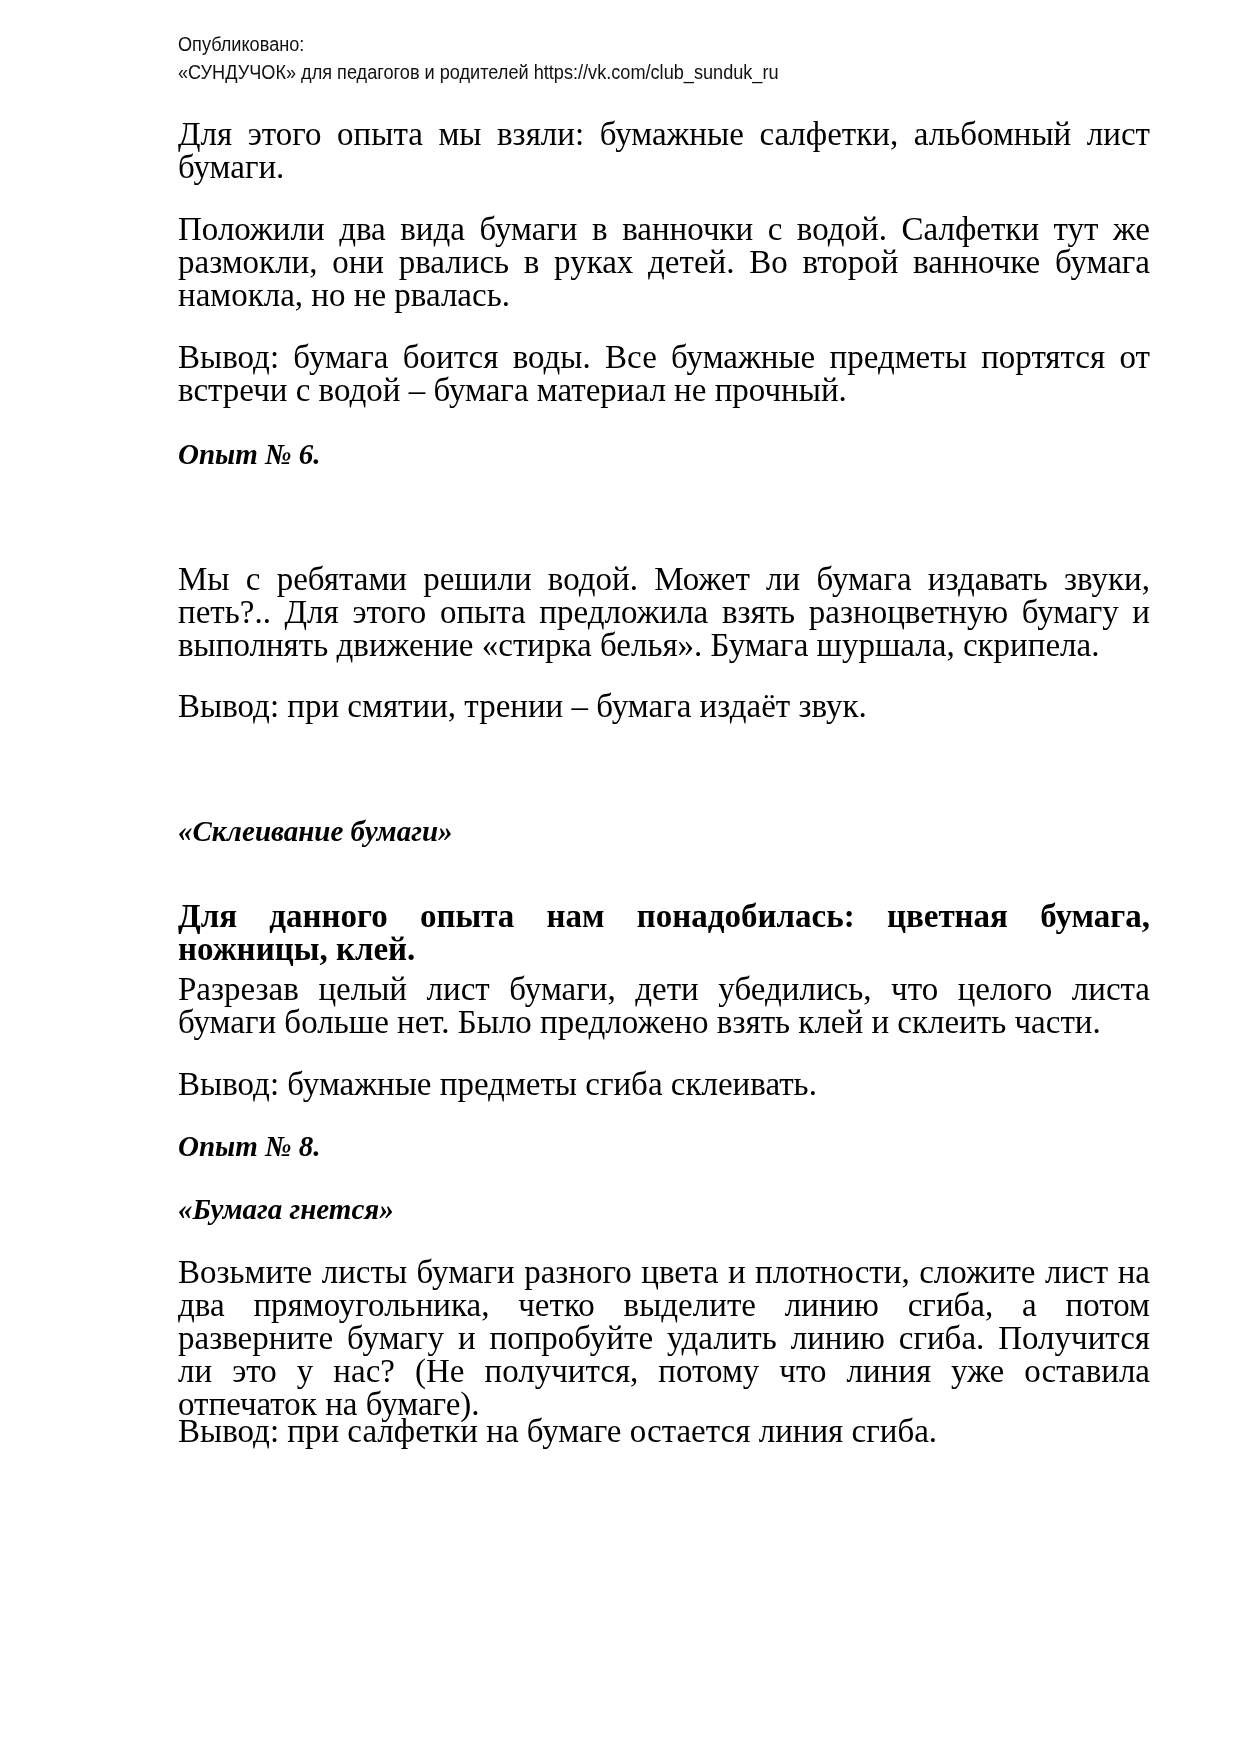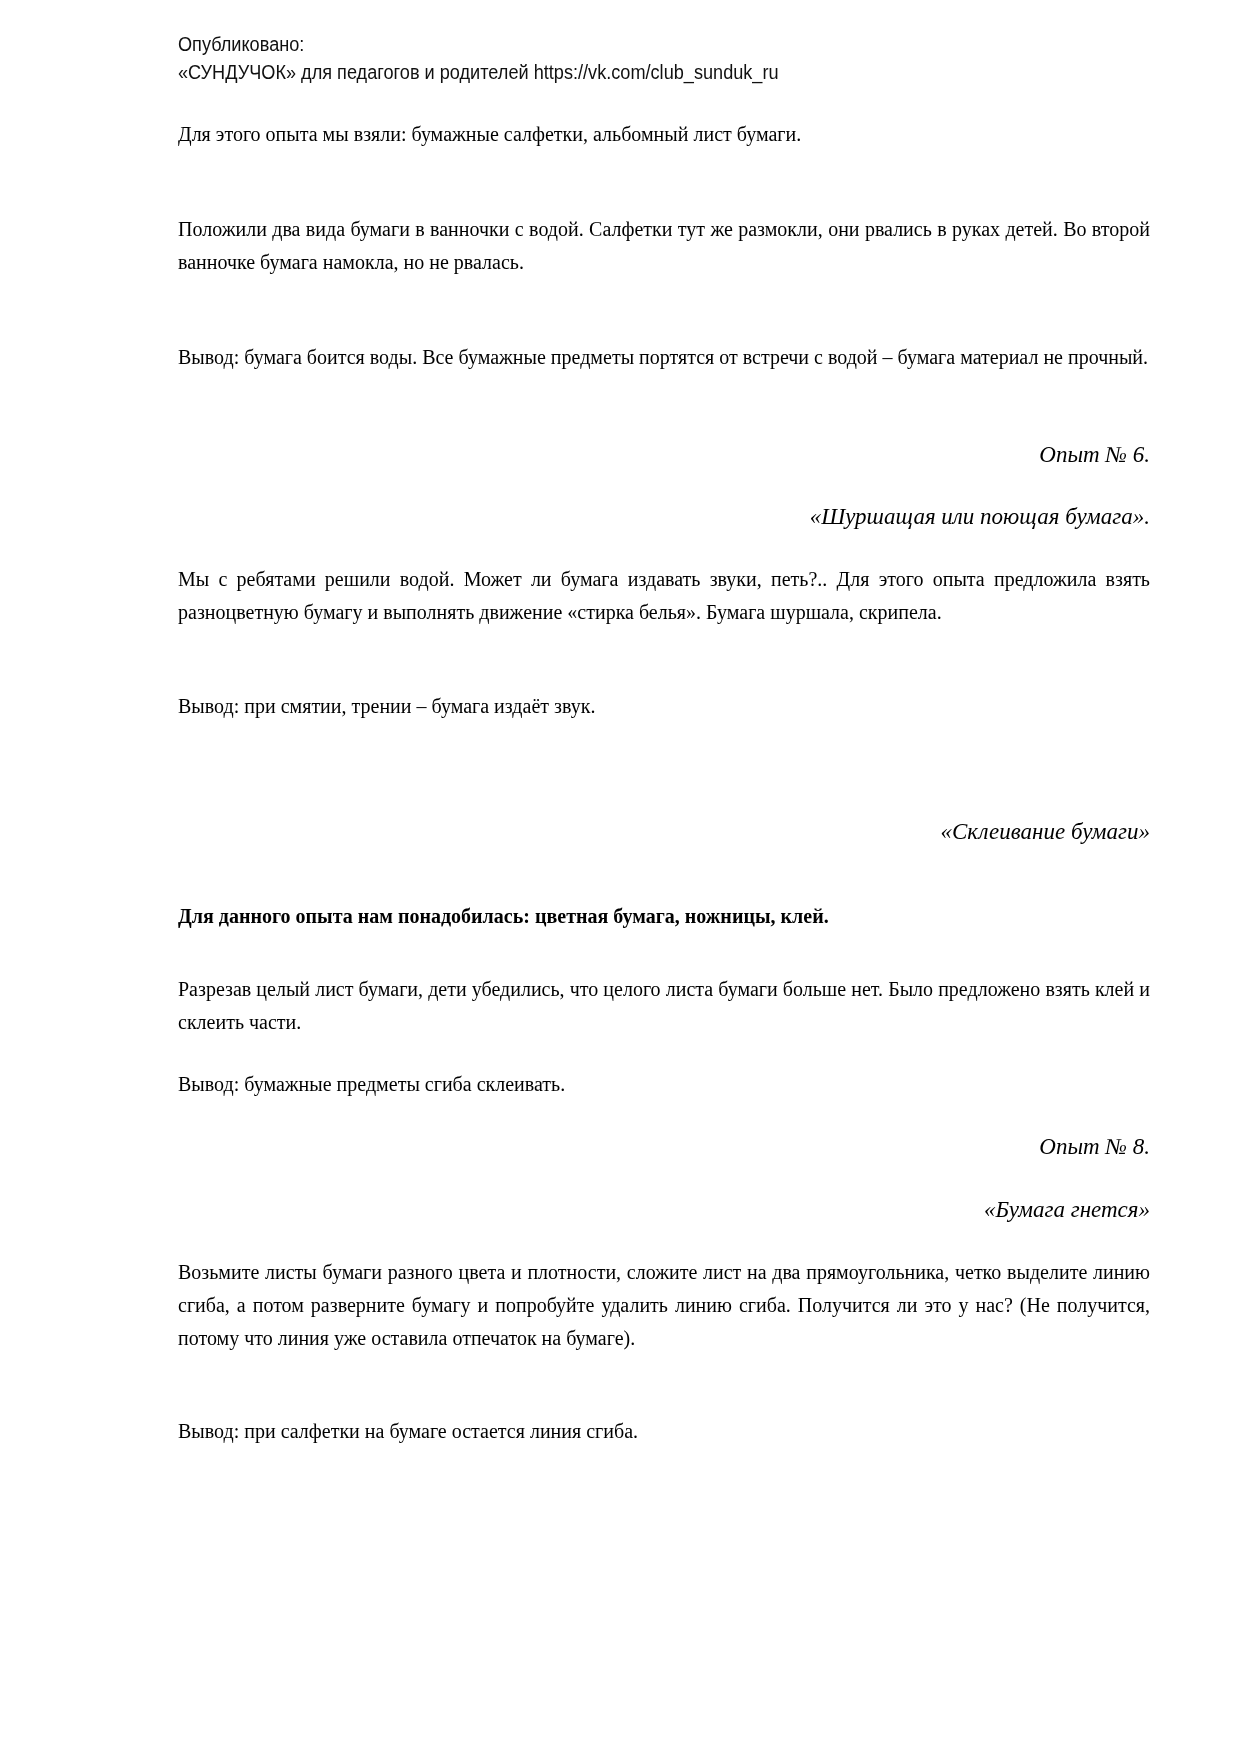--- a/index.html
+++ b/index.html
@@ -1,38 +1,37 @@
 <!DOCTYPE html>
 <html><head>
 <meta charset="utf-8">
 <style>
   html, body { margin: 0; padding: 0; background: #ffffff; }
   body { width: 1240px; height: 1754px; position: relative; overflow: hidden; color: #000; }
   .page { position: absolute; left: 0; top: 0; width: 1240px; height: 1754px; }
   .header { position: absolute; left: 178px; top: 30px; font-family: "Liberation Sans", "DejaVu Sans", sans-serif; font-size: 19.5px; line-height: 28px; color: #111; transform: scaleX(0.93); transform-origin: left top; }
   .header div { white-space: nowrap; }
-  .body-text { position: absolute; left: 178px; width: 972px; font-family: "Liberation Serif", "DejaVu Serif", serif; font-size: 20px; line-height: 33px; text-align: justify; margin: 0; }
-  .heading { position: absolute; left: 178px; width: 972px; text-align: right; font-family: "Liberation Serif", "DejaVu Serif", serif; font-size: 23px; font-weight: normal; font-style: italic; line-height: 33px; margin: 0; }
+  .body-text { position: absolute; left: 178px; width: 972px; font-family: "Liberation Serif", "DejaVu Serif", serif; font-size: 33px; line-height: 33px; text-align: justify; margin: 0; }
+  .heading { position: absolute; left: 178px; width: 972px; text-align: left; font-family: "Liberation Serif", "DejaVu Serif", serif; font-size: 29px; font-weight: bold; font-style: italic; line-height: 33px; margin: 0; }
 </style>
 </head>
 <body>
 
 <div class="page">
 
   <div class="header">
     <div>Опубликовано:</div>
     <div>«СУНДУЧОК» для педагогов и родителей https://vk.com/club_sunduk_ru</div>
   </div>
 
   <p class="body-text" style="top:118px;">Для этого опыта мы взяли: бумажные салфетки, альбомный лист бумаги.</p>
   <p class="body-text" style="top:213px;">Положили два вида бумаги в ванночки с водой. Салфетки тут же размокли, они рвались в руках детей. Во второй ванночке бумага намокла, но не рвалась.</p>
   <p class="body-text" style="top:341px;">Вывод: бумага боится воды. Все бумажные предметы портятся от встречи с водой – бумага материал не прочный.</p>
 
   <h2 class="heading" style="top:438px;">Опыт № 6.</h2>
-  <h2 class="heading" style="top:500px;">«Шуршащая или поющая бумага».</h2>
   <p class="body-text" style="top:563px;">Мы с ребятами решили водой. Может ли бумага издавать звуки, петь?.. Для этого опыта предложила взять разноцветную бумагу и выполнять движение «стирка белья». Бумага шуршала, скрипела.</p>
   <p class="body-text" style="top:690px;">Вывод: при смятии, трении – бумага издаёт звук.</p>
 
   <h2 class="heading" style="top:815px;">«Склеивание бумаги»</h2>
   <p class="body-text" style="top:900px;font-weight:bold;">Для данного опыта нам понадобилась: цветная бумага, ножницы, клей.</p>
   <p class="body-text" style="top:973px;">Разрезав целый лист бумаги, дети убедились, что целого листа бумаги больше нет. Было предложено взять клей и склеить части.</p>
   <p class="body-text" style="top:1068px;">Вывод: бумажные предметы сгиба склеивать.</p>
 
   <h2 class="heading" style="top:1130px;">Опыт № 8.</h2>
   <h2 class="heading" style="top:1193px;">«Бумага гнется»</h2>

